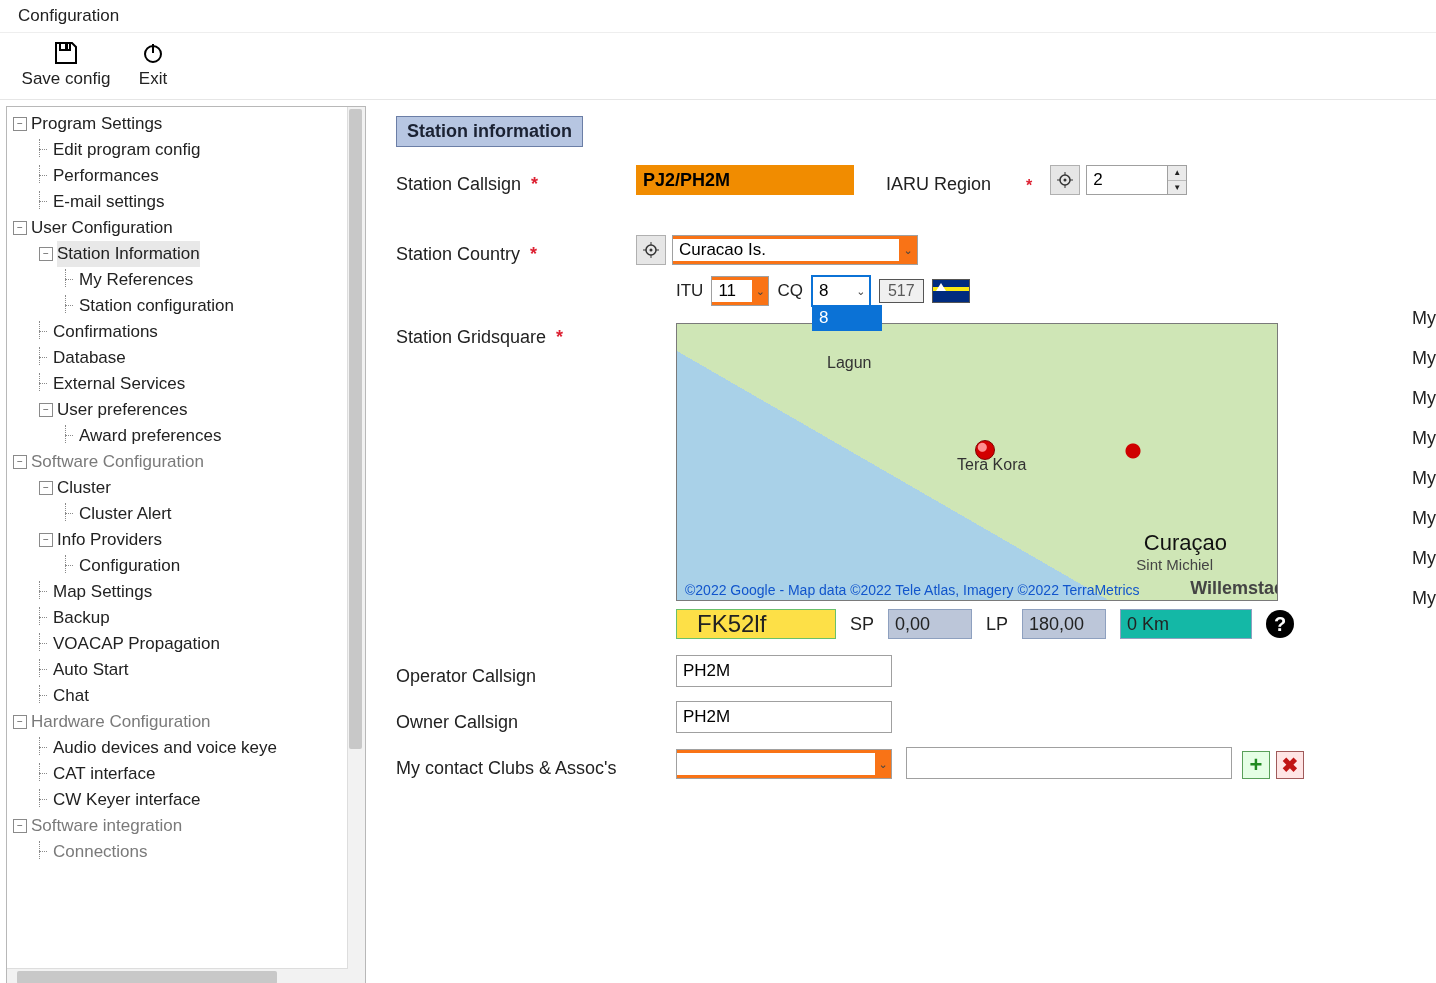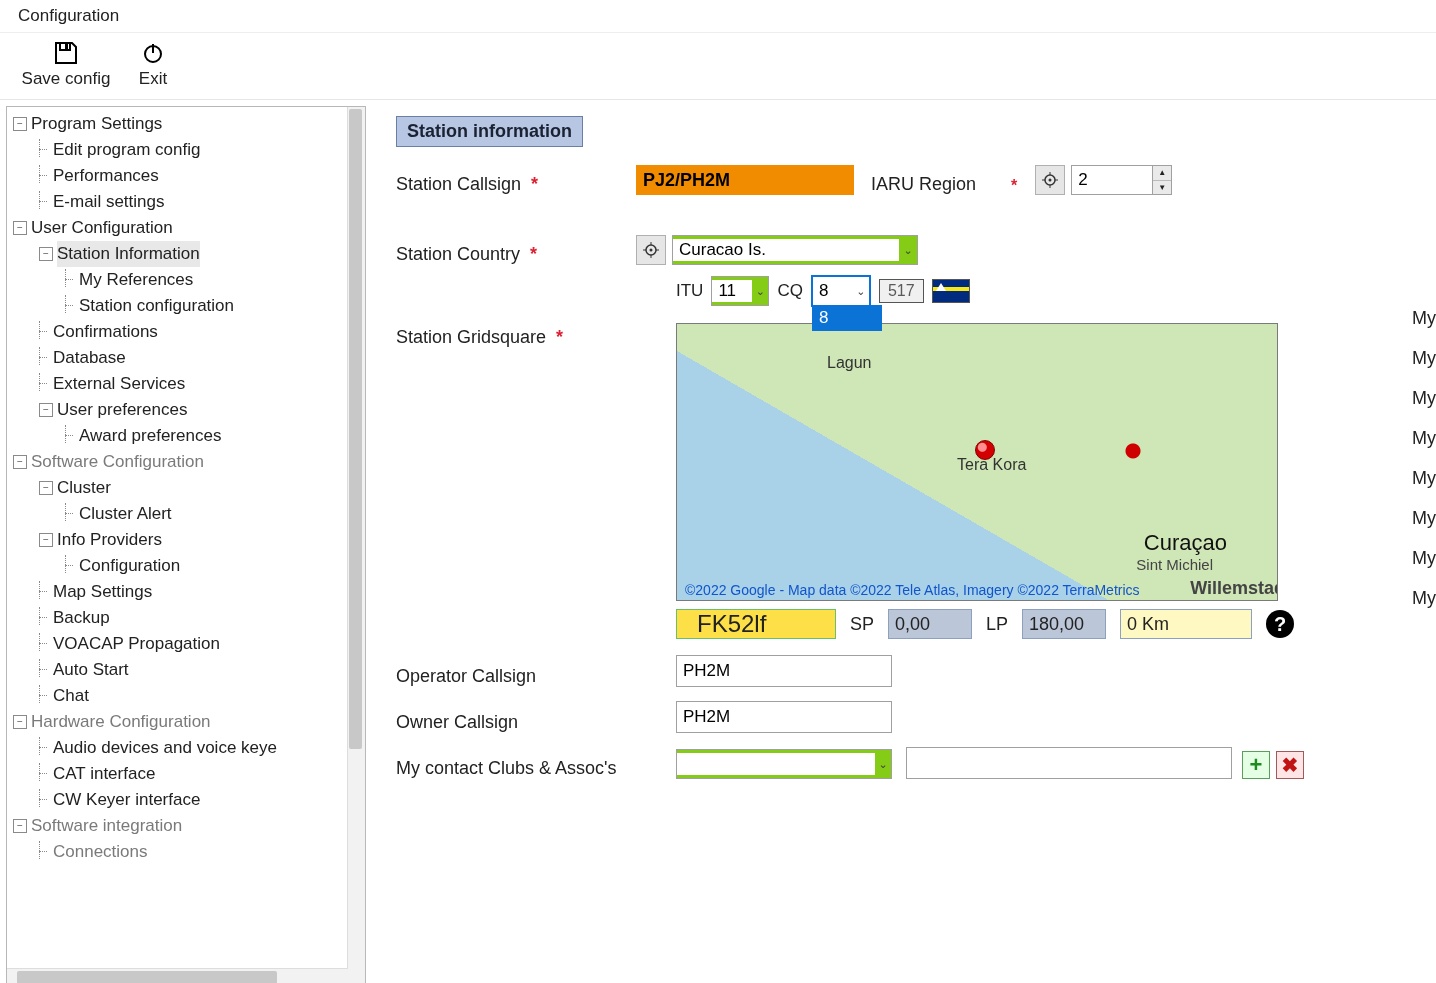--- a/index.html
+++ b/index.html
@@ -23,28 +23,28 @@
 .vscroll{position:absolute;right:0;top:0;width:17px;height:100%;background:#f2f2f2;border-left:1px solid #ddd}
 .vthumb{position:absolute;left:1px;top:2px;width:13px;height:640px;background:#c8c8c8;border-radius:2px}
 .hscroll{position:absolute;left:0;bottom:0;right:17px;height:17px;background:#f2f2f2;border-top:1px solid #ddd}
 .hthumb{position:absolute;top:2px;left:10px;width:260px;height:13px;background:#c8c8c8;border-radius:2px}
 .content{flex:1;padding:16px 0 0 24px;overflow:hidden}
 .section-title{display:inline-block;background:#b7c6e2;border:1px solid #6b7ea6;padding:4px 10px;font-weight:bold;font-size:18px;color:#1b2233}
 .row{display:flex;align-items:flex-end;margin-top:18px}
 .lbl2{width:240px;font-size:18px;color:#222}
 .req{color:#d23;margin-left:10px;font-weight:bold}
 .callsign{width:210px;height:28px;line-height:28px;background:#f18c00;color:#000;font-weight:bold;font-size:18px;padding-left:6px;border:1px solid #f18c00}
-.iaru-lbl{margin-left:17px;width:130px;font-size:18px}
+.iaru-lbl{margin-left:32px;width:130px;font-size:18px}
 .target-btn{width:28px;height:28px;border:1px solid #b0b0b0;background:#e6e6e6;display:inline-flex;align-items:center;justify-content:center;margin-right:6px;cursor:pointer}
 .spin{display:flex;align-items:stretch;border:1px solid #a0a0a0;height:28px}
 .spin input{border:0;width:72px;font-size:17px;padding-left:6px;outline:none}
 .spin-arrows{display:flex;flex-direction:column;width:18px;border-left:1px solid #a0a0a0}
 .spin-arrows div{flex:1;display:flex;align-items:center;justify-content:center;font-size:8px;background:#eaeaea;cursor:pointer}
 .spin-arrows div:first-child{border-bottom:1px solid #bbb}
-.combo{display:flex;align-items:center;border:1px solid #a0a0a0;height:28px;background:#84cc16}
+.combo{display:flex;align-items:center;border:1px solid #a0a0a0;height:28px;background:#f97316}
 .combo input{border:0;font-size:17px;padding-left:6px;outline:none}
 .combo .dd{width:22px;text-align:center;font-size:11px;color:#444;cursor:pointer}
 .sub-itu{margin-left:280px;margin-top:10px;display:flex;align-items:center;gap:8px;position:relative}
 .small-lbl{font-size:17px}
 .cq-open{border:2px solid #0b72d6;background:#fff}
 .cq-drop{position:absolute;left:136px;top:30px;width:56px;background:#0b72d6;color:#fff;font-size:17px;padding:2px 6px;border:1px solid #0b72d6;z-index:10}
 .dxcc-box{border:1px solid #555;padding:2px 8px;color:#5a5a5a;background:#f0f0f0}
 .flag{width:36px;height:22px;background:linear-gradient(to bottom,#002b7f 33%,#f9e814 33% 50%,#002b7f 50%);border:1px solid #555;position:relative}
 .flag::after{content:"";position:absolute;left:3px;top:3px;width:0;height:0;border-left:5px solid transparent;border-right:5px solid transparent;border-bottom:8px solid #fff}
 .my-list{position:absolute;right:0;top:198px;font-size:18px;line-height:40px}
@@ -58,21 +58,21 @@
 .map .tk{position:absolute;left:280px;top:132px;font-size:16px;color:#333}
 .map .cur{position:absolute;right:50px;top:206px;font-weight:normal;font-size:22px;color:#111}
 .map .sint{position:absolute;right:64px;top:232px;font-size:15px;color:#444}
 .map .will{position:absolute;right:-8px;top:254px;font-weight:bold;font-size:18px;color:#444}
 .map-credits{position:absolute;left:8px;bottom:2px;font-size:14px;color:#1155cc}
 .pin{position:absolute;left:298px;top:116px;width:18px;height:18px;background:radial-gradient(circle at 35% 35%, #ff8e8e 0 4px, #d20000 5px 9px);border-radius:50%;border:1px solid #800000}
 .gs-row{display:flex;align-items:center;margin-top:8px;gap:14px}
 .gs-val{width:138px;height:28px;line-height:28px;background:#fde047;border:1px solid #6ac06a;padding-left:20px;font-size:24px}
 .sp-lbl{font-size:18px}
 .sp-val{width:76px;height:28px;line-height:28px;background:#bcc6d9;border:1px solid #8ea0bf;padding-left:6px;font-size:18px}
-.km-val{width:124px;height:28px;line-height:28px;background:#fef9c3;border:1px solid #8ea0bf;padding-left:6px;font-size:18px}
+.km-val{width:124px;height:28px;line-height:28px;background:#14b8a6;border:1px solid #8ea0bf;padding-left:6px;font-size:18px}
 .help{width:28px;height:28px;border-radius:50%;background:#000;color:#fff;font-size:20px;font-weight:bold;display:inline-flex;align-items:center;justify-content:center;cursor:pointer}
 .txt{border:1px solid #a0a0a0;height:28px;font-size:17px;padding-left:6px;outline:none}
 .w210{width:206px}.w320{width:316px}
 .plus{width:26px;height:26px;border:1px solid #5aa05a;display:inline-flex;align-items:center;justify-content:center;color:#1f8a1f;font-size:22px;font-weight:bold;background:#e5ffe5;cursor:pointer}
 .x{width:26px;height:26px;border:1px solid #a05a5a;display:inline-flex;align-items:center;justify-content:center;color:#c01414;font-size:20px;font-weight:bold;background:#ffe5e5;cursor:pointer}
 svg{display:block}
 </style>
 </head>
 <body>
 

